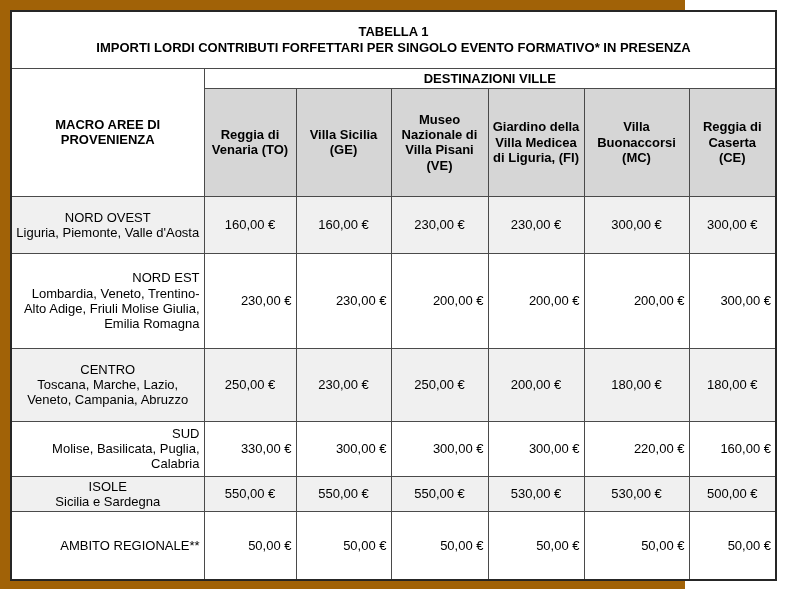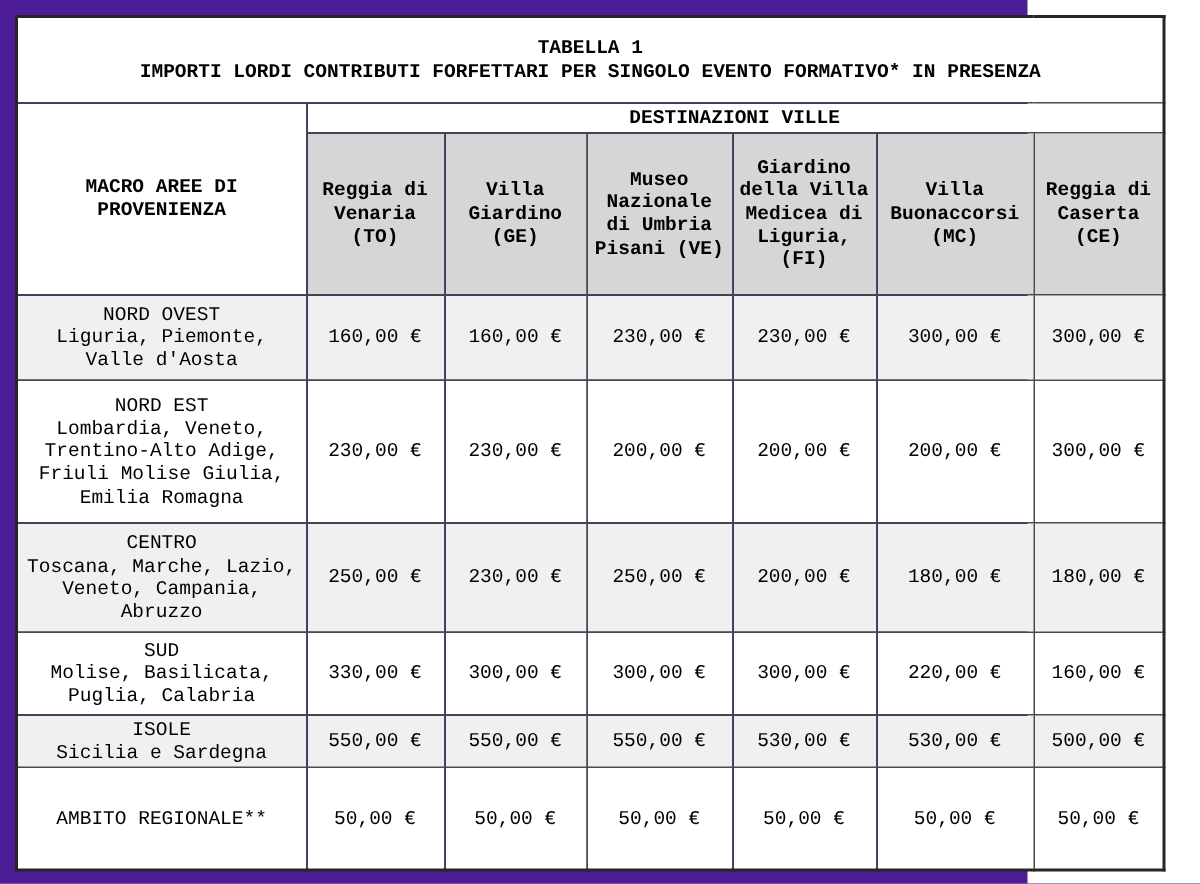--- a/index.html
+++ b/index.html
@@ -1,20 +1,20 @@
 <!DOCTYPE html>
 <html><head>
 <meta charset="utf-8">
 <style>
   html, body { margin: 0; padding: 0; }
   .page {
     width: 685px; height: 589px;
-    background: #4c1d95;
+    background: #a16207;
     position: relative;
-    font-family: Liberation Mono, monospace;
+    font-family: Liberation Sans, sans-serif;
     color: #000;
   }
   table.doc-table {
     position: absolute; left: 10px; top: 10px;
     width: 765px;
     border-collapse: collapse;
     table-layout: fixed;
   }
   table.doc-table td {
     border: 1px solid #4a4a4a;
@@ -47,21 +47,21 @@
     padding: 1px 2px;
   }
   td.colhead-cell {
     font-weight: bold;
     background: #d6d6d6;
     font-size: 13px;
     line-height: 1.25;
   }
   td.value-cell { white-space: nowrap; font-size: 13.5px; }
   tr.shaded td { background: #f0f0f0; }
-  tr.plain td { background: #ffffff; }
+  tr.plain td { background: #ffffff; text-align: right; }
   td.label-left { text-align: left; padding-left: 11px; font-size: 14px; }
   .area-name { display: block; }
 </style>
 </head>
 <body>
 
 <div class="page">
   <table class="doc-table">
     <colgroup>
       <col style="width:193px">
@@ -85,22 +85,22 @@
       <td class="corner-cell" rowspan="2">
         <span>MACRO AREE DI PROVENIENZA</span>
       </td>
       <td class="dest-cell" colspan="6">
         <span>DESTINAZIONI VILLE</span>
       </td>
     </tr>
 
     <tr style="height:108px">
       <td class="colhead-cell">Reggia di Venaria (TO)</td>
-      <td class="colhead-cell">Villa Giardino (GE)</td>
-      <td class="colhead-cell">Museo Nazionale di Umbria Pisani (VE)</td>
+      <td class="colhead-cell">Villa Sicilia (GE)</td>
+      <td class="colhead-cell">Museo Nazionale di Villa Pisani (VE)</td>
       <td class="colhead-cell">Giardino della Villa Medicea di Liguria, (FI)</td>
       <td class="colhead-cell">Villa Buonaccorsi (MC)</td>
       <td class="colhead-cell">Reggia di Caserta (CE)</td>
     </tr>
 
     <tr class="shaded" style="height:57px">
       <td>
         <span class="area-name">NORD OVEST</span>
         <span>Liguria, Piemonte, Valle d'Aosta</span>
       </td>

